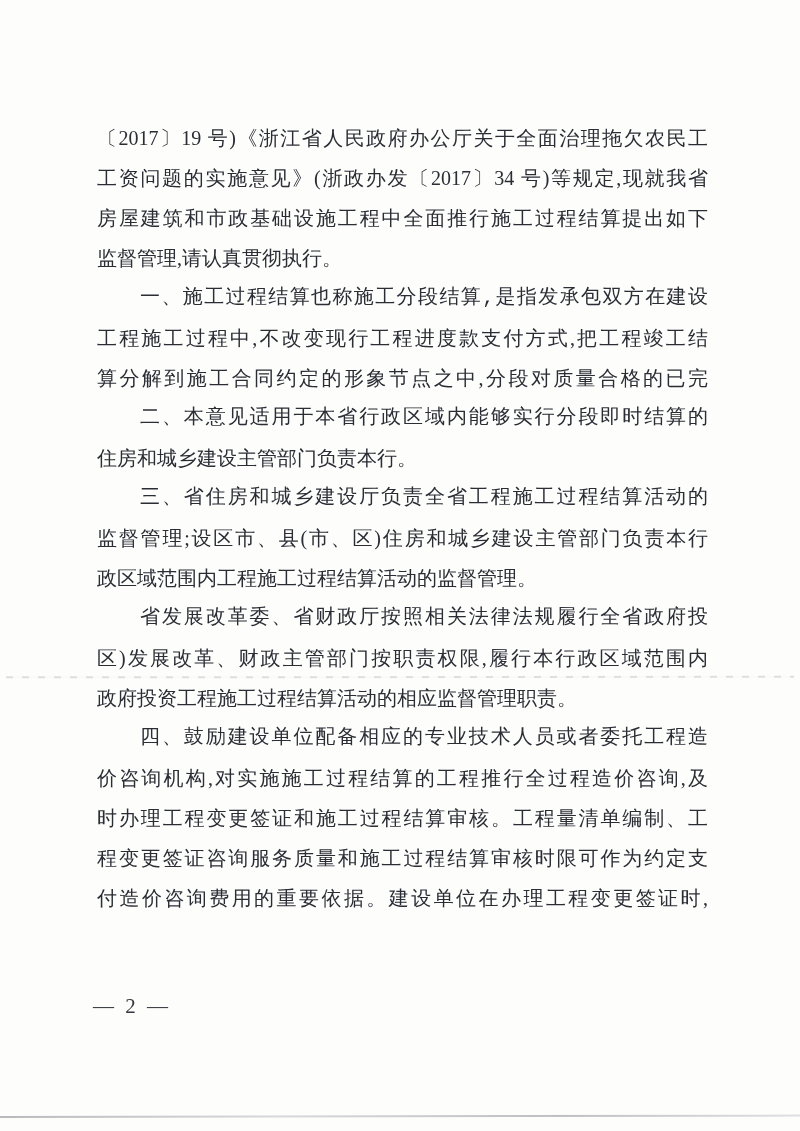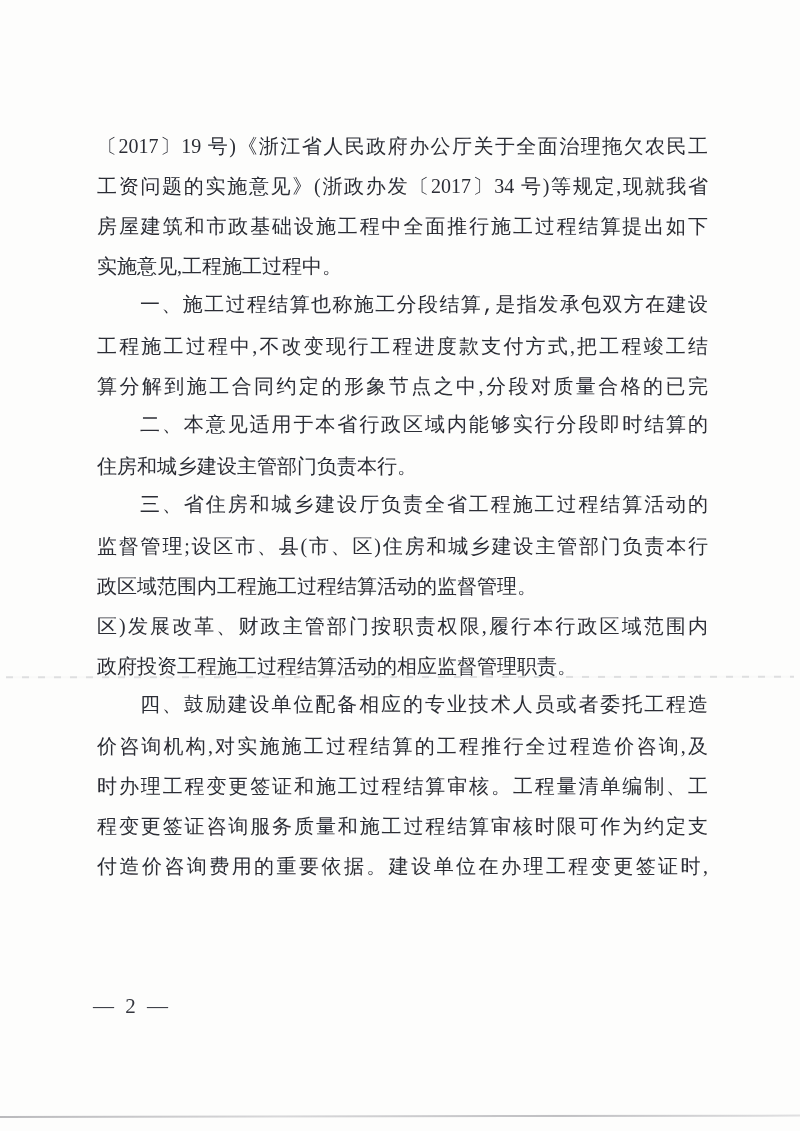--- a/index.html
+++ b/index.html
@@ -12,21 +12,21 @@
     font-family: "Liberation Serif", "DejaVu Serif", serif;
     color: #2b2d35;
     position: relative;
   }
   .page {
     position: absolute; inset: 0;
     background: #fdfdfc;
   }
   .body-text {
     position: absolute;
-    left: 97px; top: 126px; width: 611px;
+    left: 97px; top: 118px; width: 611px;
   }
   .line {
     font-size: 20px;
     line-height: 40px;
     height: 40px;
     text-align: justify;
     overflow: hidden;
     word-break: keep-all;
   }
   .fill { text-align-last: justify; }
@@ -60,29 +60,30 @@
   }
 </style>
 </head>
 <body>
 
 <div class="page">
   <div class="body-text">
     <div class="line fill">〔2017〕19 号)《浙江省人民政府办公厅关于全面治理拖欠农民工</div>
     <div class="line fill">工资问题的实施意见》(浙政办发〔2017〕34 号)等规定,现就我省</div>
     <div class="line fill">房屋建筑和市政基础设施工程中全面推行施工过程结算提出如下</div>
-    <div class="line">实施意见,工程施工过程中。</div>
+    <div class="line">监督管理,请认真贯彻执行。</div>
     <div class="line fill indent">一、施工过程结算也称施工分段结算,是指发承包双方在建设</div>
     <div class="line fill">工程施工过程中,不改变现行工程进度款支付方式,把工程竣工结</div>
     <div class="line fill">算分解到施工合同约定的形象节点之中,分段对质量合格的已完</div>
     <div class="line fill indent">二、本意见适用于本省行政区域内能够实行分段即时结算的</div>
     <div class="line">住房和城乡建设主管部门负责本行。</div>
     <div class="line fill indent">三、省住房和城乡建设厅负责全省工程施工过程结算活动的</div>
     <div class="line fill">监督管理;设区市、县(市、区)住房和城乡建设主管部门负责本行</div>
     <div class="line">政区域范围内工程施工过程结算活动的监督管理。</div>
+    <div class="line fill indent">省发展改革委、省财政厅按照相关法律法规履行全省政府投</div>
     <div class="line fill">区)发展改革、财政主管部门按职责权限,履行本行政区域范围内</div>
     <div class="line">政府投资工程施工过程结算活动的相应监督管理职责。</div>
     <div class="line fill indent">四、鼓励建设单位配备相应的专业技术人员或者委托工程造</div>
     <div class="line fill">价咨询机构,对实施施工过程结算的工程推行全过程造价咨询,及</div>
     <div class="line fill">时办理工程变更签证和施工过程结算审核。工程量清单编制、工</div>
     <div class="line fill">程变更签证咨询服务质量和施工过程结算审核时限可作为约定支</div>
     <div class="line fill">付造价咨询费用的重要依据。建设单位在办理工程变更签证时,</div>
   </div>
 
   <div class="page-number">— 2 —</div>

